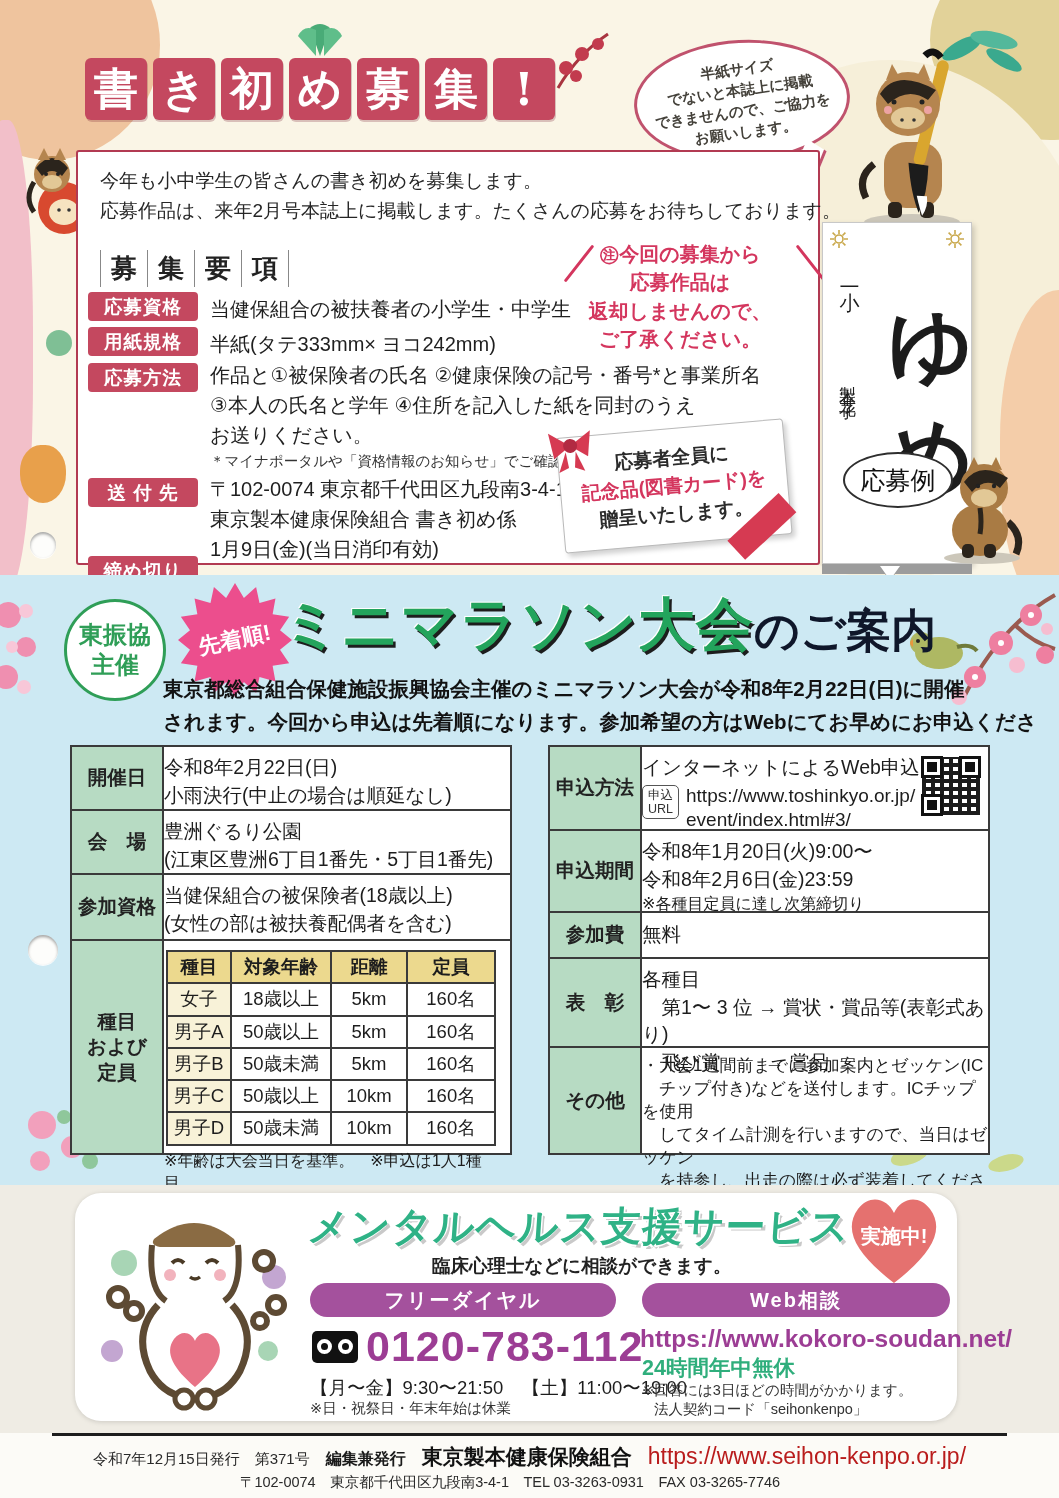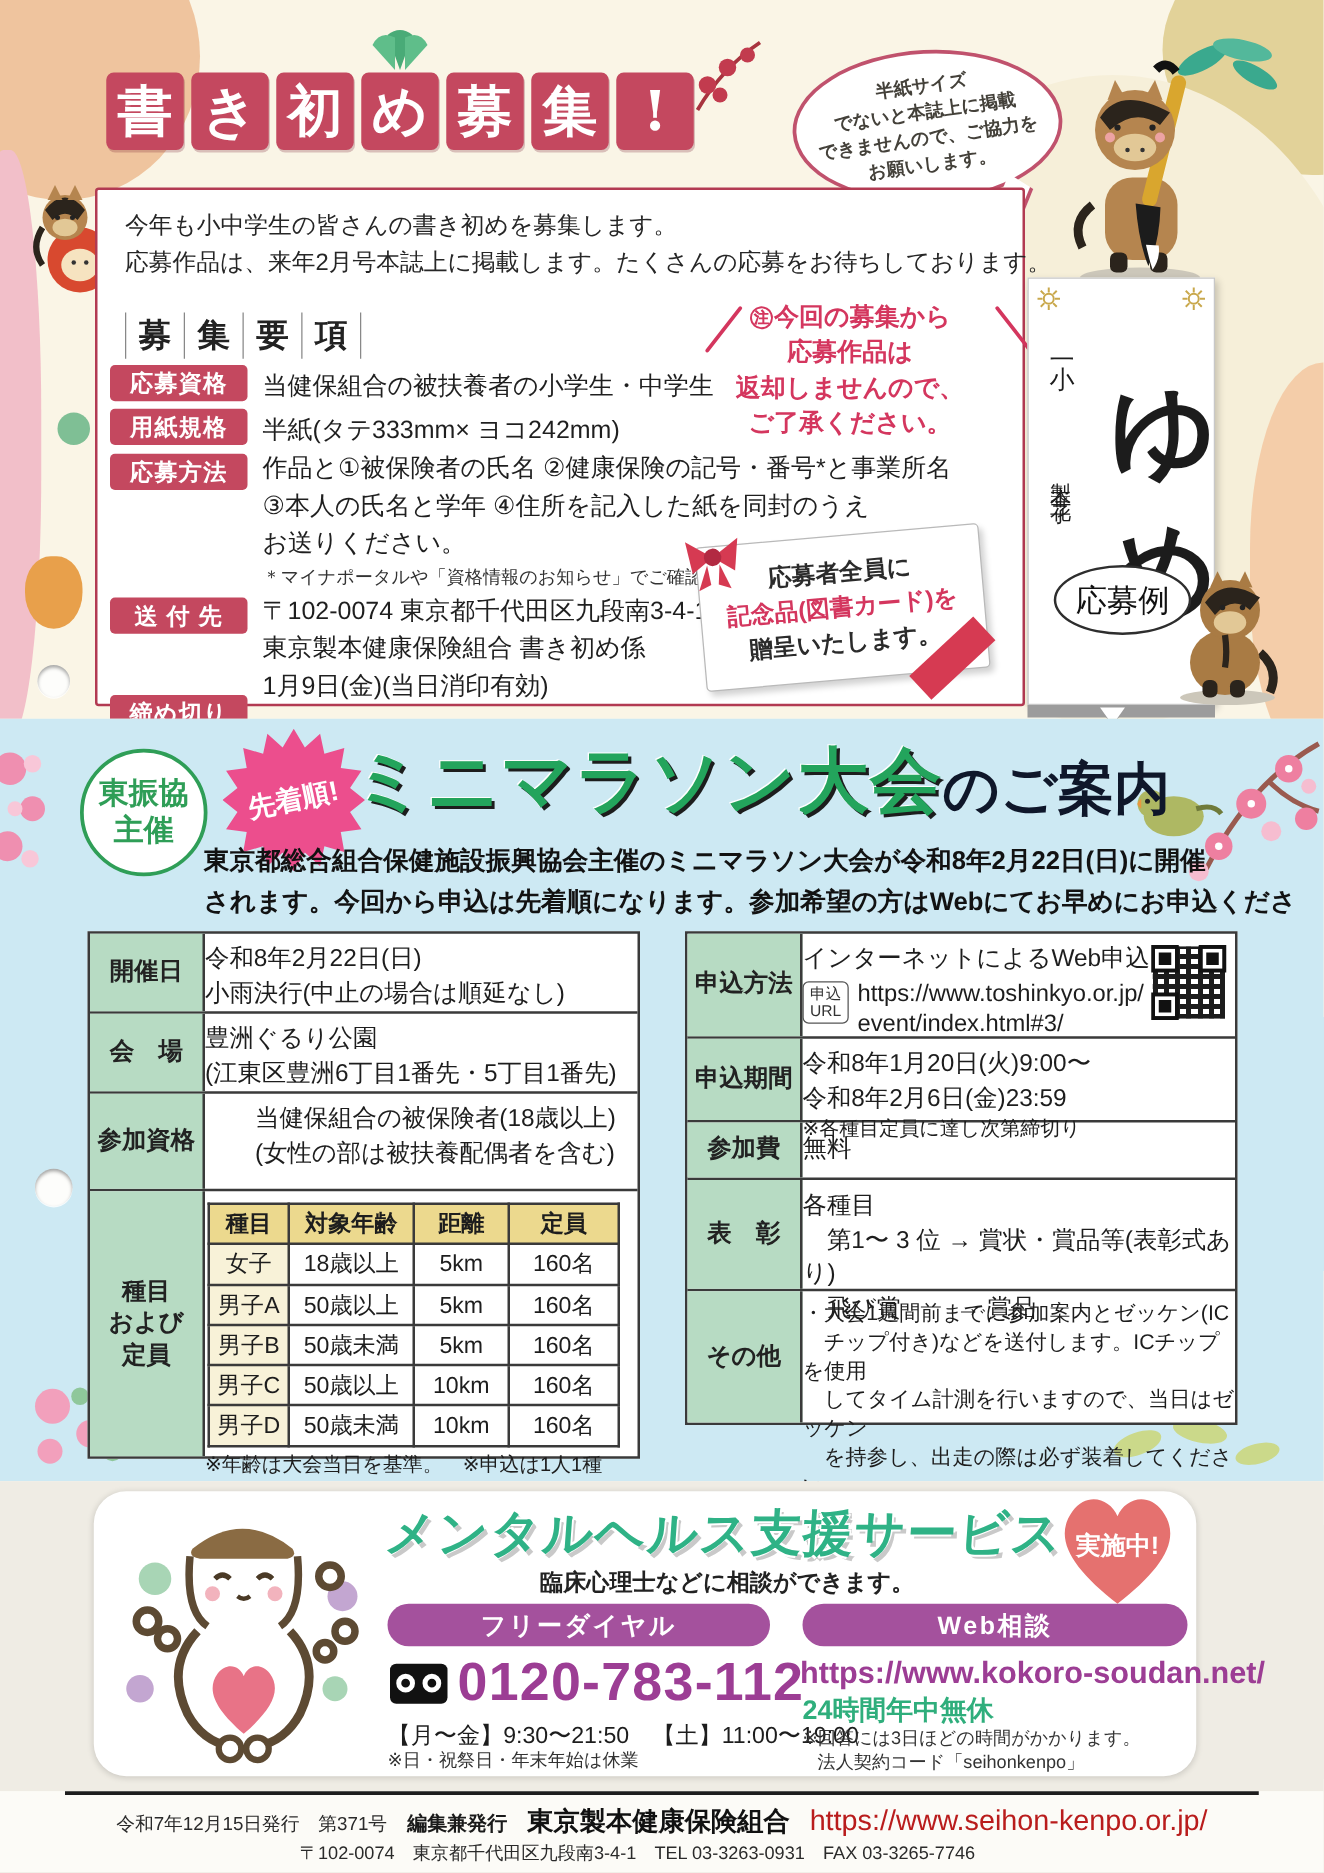--- a/index.html
+++ b/index.html
@@ -386,21 +386,21 @@
       <div class="i-row" style="height:64px;">
         <div class="i-label">開催日</div>
         <div class="i-content pre">令和8年2月22日(日)
 小雨決行(中止の場合は順延なし)</div>
       </div>
       <div class="i-row" style="height:64px;">
         <div class="i-label">会　場</div>
         <div class="i-content pre">豊洲ぐるり公園
 (江東区豊洲6丁目1番先・5丁目1番先)</div>
       </div>
-      <div class="i-row" style="height:78px;gap:40px;">
+      <div class="i-row" style="height:66px;">
         <div class="i-label">参加資格</div>
         <div class="i-content pre">当健保組合の被保険者(18歳以上)
 (女性の部は被扶養配偶者を含む)</div>
       </div>
       <div class="i-row" style="height:212px;">
         <div class="i-label pre">種目
 および
 定員</div>
         <div class="i-content">
           <table class="ev">
@@ -467,21 +467,21 @@
             <div class="pre" style="font-size:19px;line-height:1.3;margin-top:2px;">https://www.toshinkyo.or.jp/
 event/index.html#3/</div>
           </div>
           <div class="qr">
             <i style="left:2px;top:2px;"></i>
               <i style="right:2px;top:2px;"></i>
               <i style="left:2px;bottom:2px;"></i>
           </div>
         </div>
       </div>
-      <div class="i-row" style="height:67px;">
+      <div class="i-row" style="height:82px;">
         <div class="i-label">申込期間</div>
         <div class="i-content">
           <div class="pre">令和8年1月20日(火)9:00〜
 令和8年2月6日(金)23:59</div>
           <div style="font-size:16px;">※各種目定員に達し次第締切り</div>
         </div>
       </div>
       <div class="i-row" style="height:46px;">
         <div class="i-label">参加費</div>
         <div class="i-content" style="display:flex;align-items:center;">

